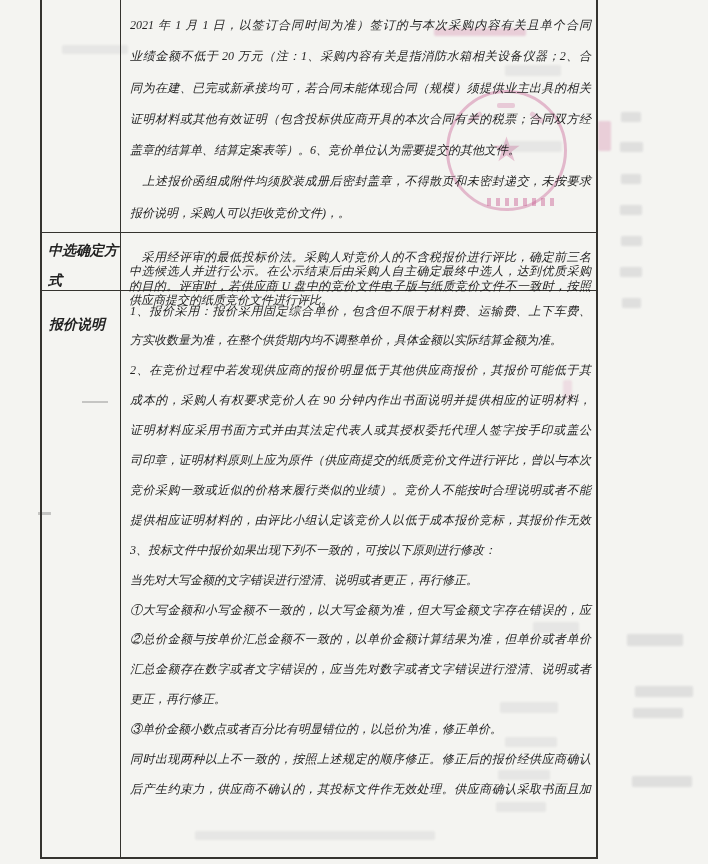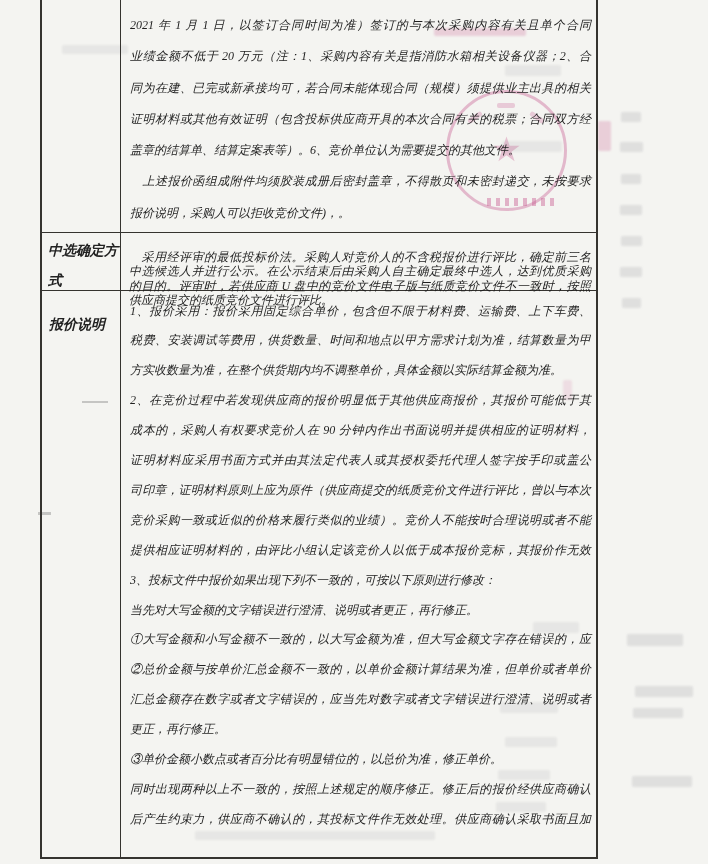--- a/index.html
+++ b/index.html
@@ -123,21 +123,20 @@
         <div class="ln">中选候选人并进行公示。在公示结束后由采购人自主确定最终中选人，达到优质采购</div>
         <div class="ln">的目的。评审时，若供应商 U 盘中的竞价文件电子版与纸质竞价文件不一致时，按照</div>
         <div class="ln end">供应商提交的纸质竞价文件进行评比。</div>
       </div>
 
     <div class="cell hc hc-r3">
         <div class="ln end">报价说明</div>
       </div>
     <div class="cell cc cc-r3">
         <div class="ln">1、报价采用：报价采用固定综合单价，包含但不限于材料费、运输费、上下车费、</div>
-        <div class="ln">税费、安装调试等费用，供货数量、时间和地点以甲方需求计划为准，结算数量为甲</div>
         <div class="ln end">方实收数量为准，在整个供货期内均不调整单价，具体金额以实际结算金额为准。</div>
         <div class="ln">2、在竞价过程中若发现供应商的报价明显低于其他供应商报价，其报价可能低于其</div>
         <div class="ln">成本的，采购人有权要求竞价人在 90 分钟内作出书面说明并提供相应的证明材料，</div>
         <div class="ln">证明材料应采用书面方式并由其法定代表人或其授权委托代理人签字按手印或盖公</div>
         <div class="ln">司印章，证明材料原则上应为原件（供应商提交的纸质竞价文件进行评比，曾以与本次</div>
         <div class="ln">竞价采购一致或近似的价格来履行类似的业绩）。竞价人不能按时合理说明或者不能</div>
         <div class="ln">提供相应证明材料的，由评比小组认定该竞价人以低于成本报价竞标，其报价作无效</div>
         <div class="ln end">3、投标文件中报价如果出现下列不一致的，可按以下原则进行修改：</div>
         <div class="ln end">当先对大写金额的文字错误进行澄清、说明或者更正，再行修正。</div>
         <div class="ln">①大写金额和小写金额不一致的，以大写金额为准，但大写金额文字存在错误的，应</div>

